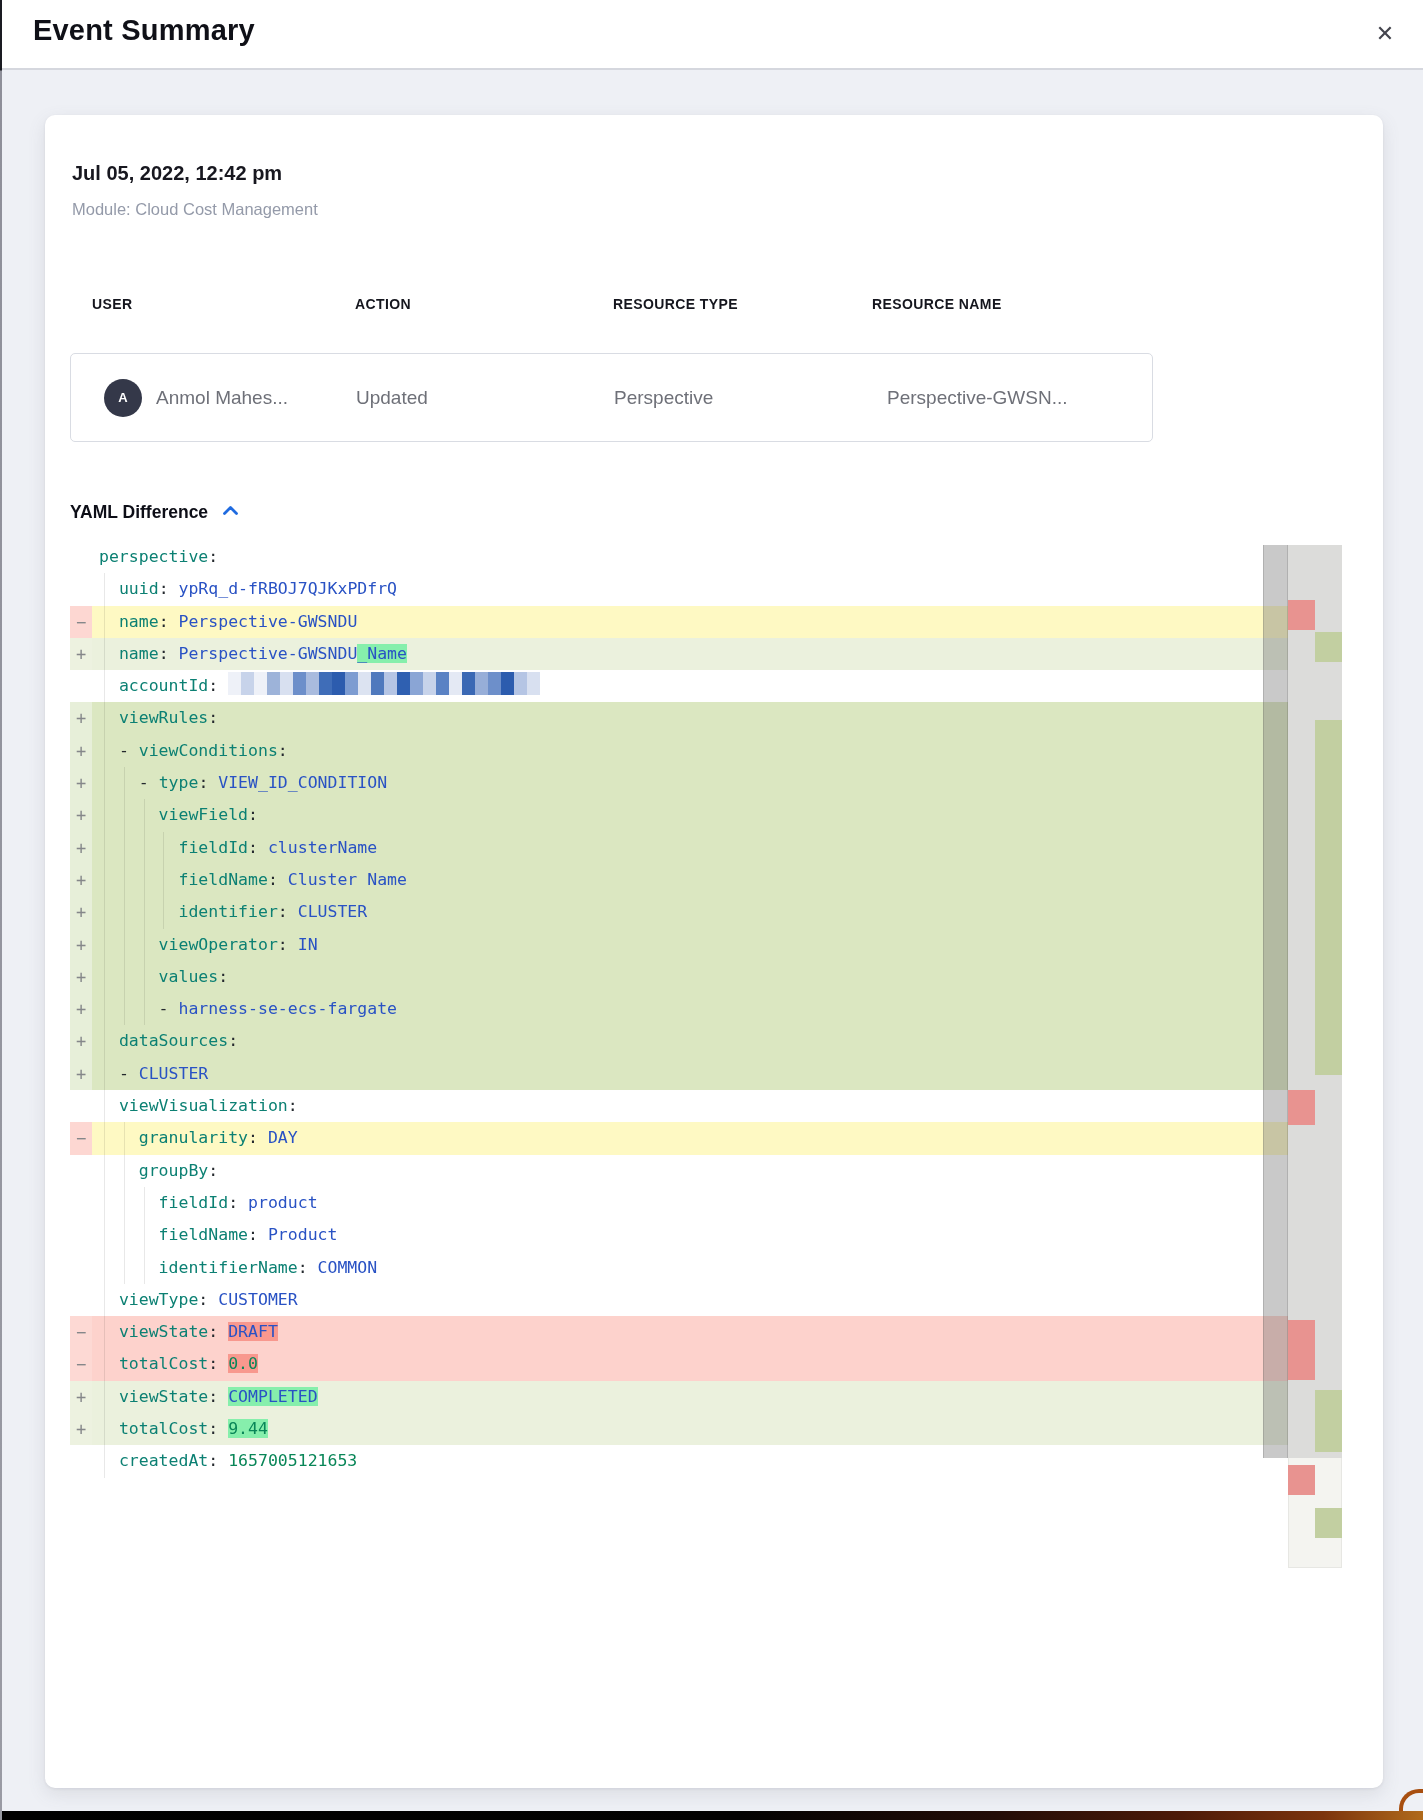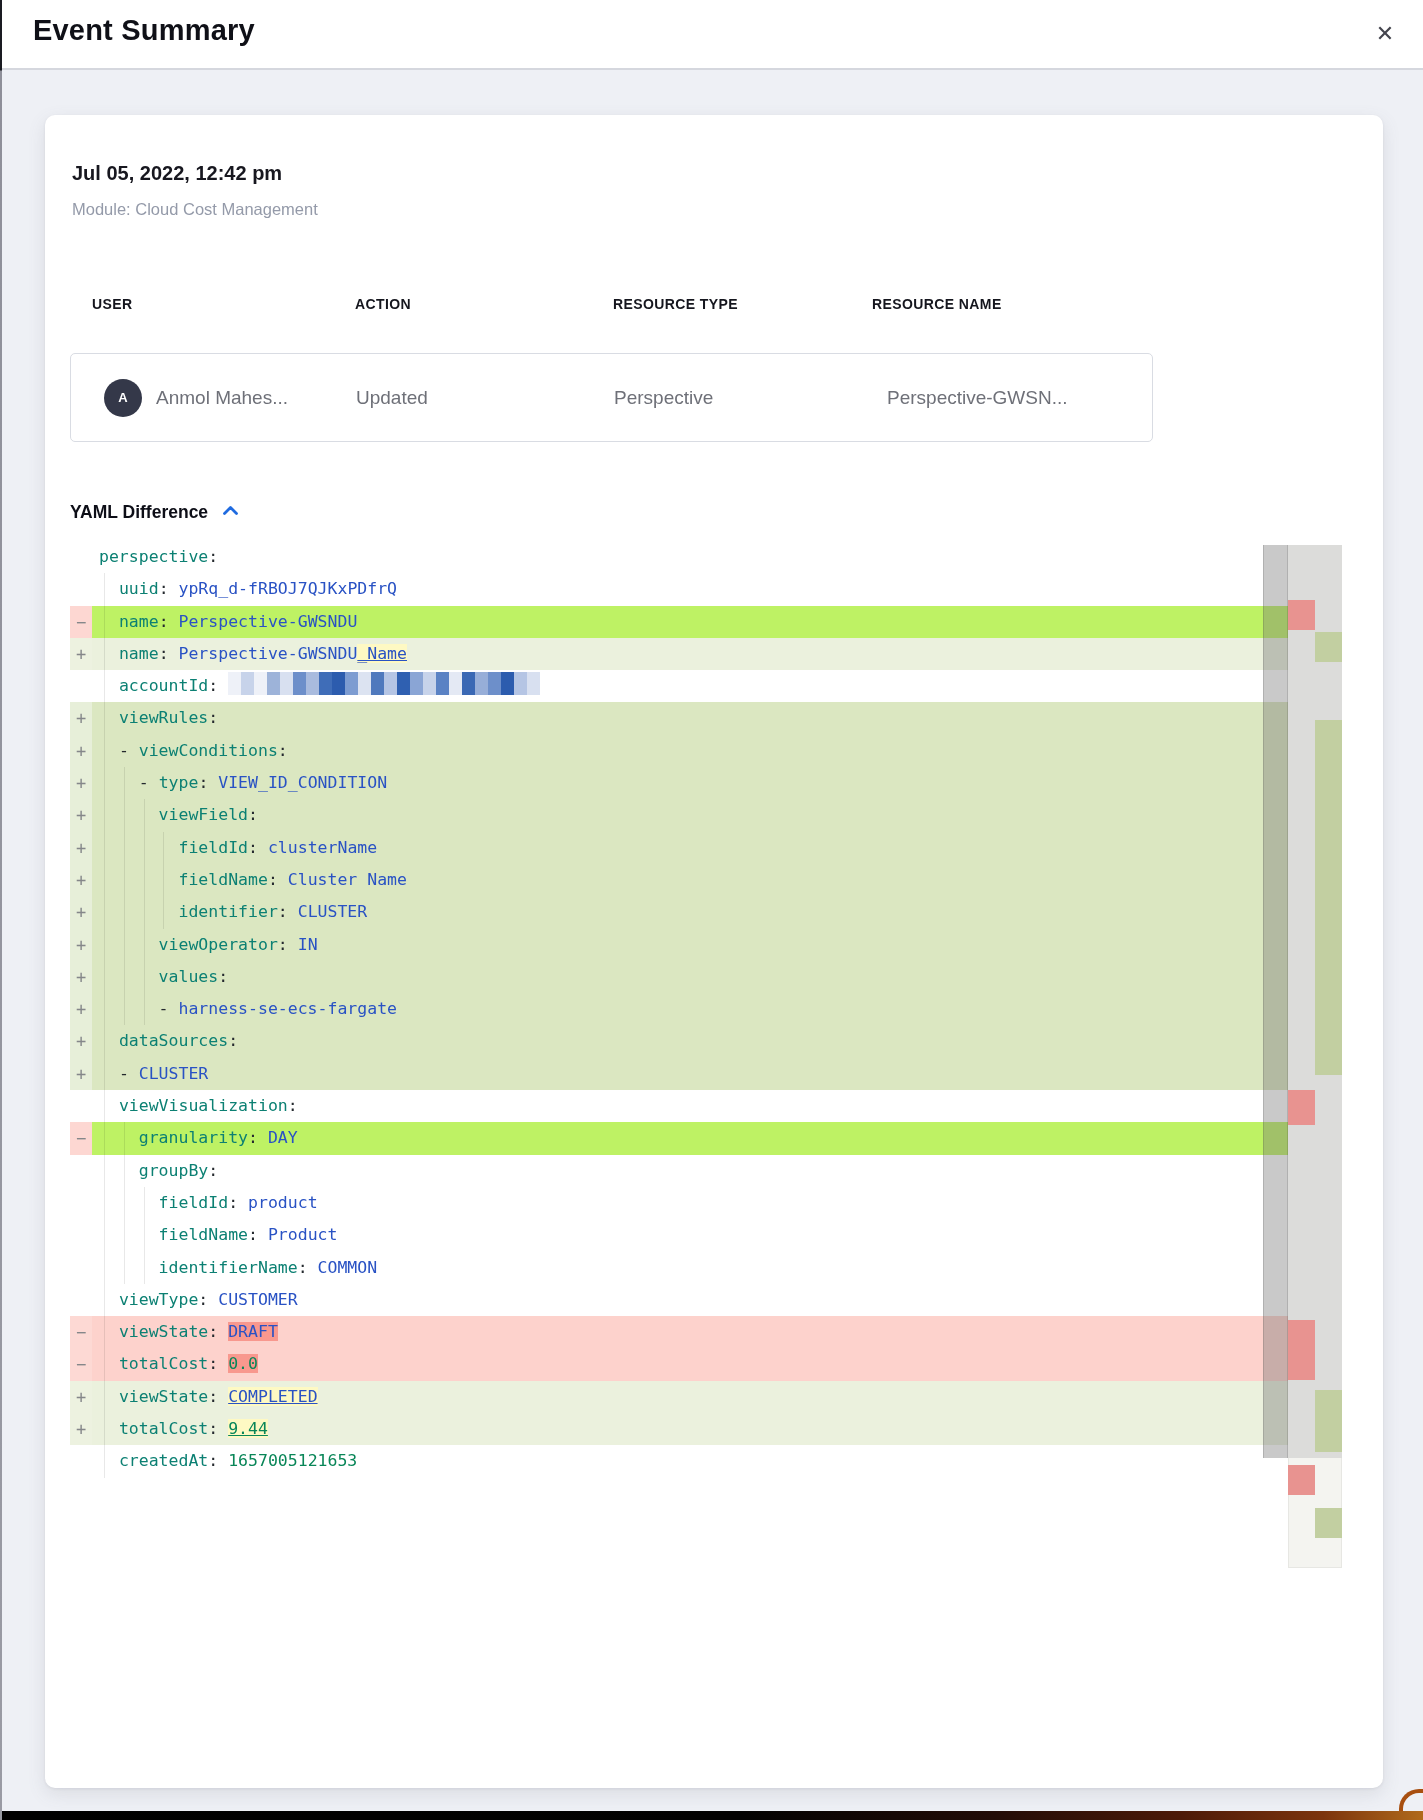--- a/index.html
+++ b/index.html
@@ -36,25 +36,25 @@
   
   .diff-lines{position:absolute;left:70px;top:541px;width:1218px;height:1014px;overflow:hidden;
       font-family:"DejaVu Sans Mono",monospace;font-size:16.5px;}
   .dl{display:flex;height:32.3px;line-height:32.3px;}
   .gut{width:22px;flex:0 0 22px;text-align:center;color:#85878a;font-size:17px;}
   .code{flex:1;position:relative;white-space:pre;}
   .code .txt{position:relative;z-index:2;padding-left:7px;display:inline-block;}
   .guide{position:absolute;top:0;bottom:0;width:1px;background:rgba(0,0,0,.09);z-index:1;}
   .key{color:#0c8073;} .punc{color:#24292e;}
   .val.str{color:#2952c4;} .val.num{color:#098658;}
-  .dl.del  .gut{background:#fdd7d2;} .dl.del  .code{background:#bef264;}
+  .dl.del  .gut{background:#fdd7d2;} .dl.del  .code{background:#fef9c3;}
   .dl.delw .gut{background:#fdd9d4;} .dl.delw .code{background:#fdd2cc;}
   .dl.add  .gut{background:#e7efd9;} .dl.add  .code{background:#dbe7c1;}
   .dl.addw .gut{background:#edf2e0;} .dl.addw .code{background:#ebf1dd;}
-  .dl.addw .val.hl{background:#fef9c3;text-decoration:underline;}
+  .dl.addw .val.hl{background:#86efac;}
   .dl.delw .val.hl{background:#f8988e;}
   .redact{display:inline-flex;vertical-align:-4px;height:23px;}
   .rcell{width:13px;height:23px;}
 
   
   .mm-slider{position:absolute;left:1263px;top:545px;width:25px;height:913px;
       background:rgba(112,112,112,.38);box-shadow:inset 1px 0 0 rgba(0,0,0,.12), inset -1px 0 0 rgba(0,0,0,.12);z-index:6;cursor:grab;}
   .mm{position:absolute;left:1288px;top:545px;width:54px;height:1023px;background:#f4f4f0;z-index:5;
       box-shadow:inset 0 0 0 1px rgba(0,0,0,.05);cursor:pointer;}
   .mm-upper{position:absolute;left:0;top:0;width:54px;height:913px;background:#dcdcda;}

